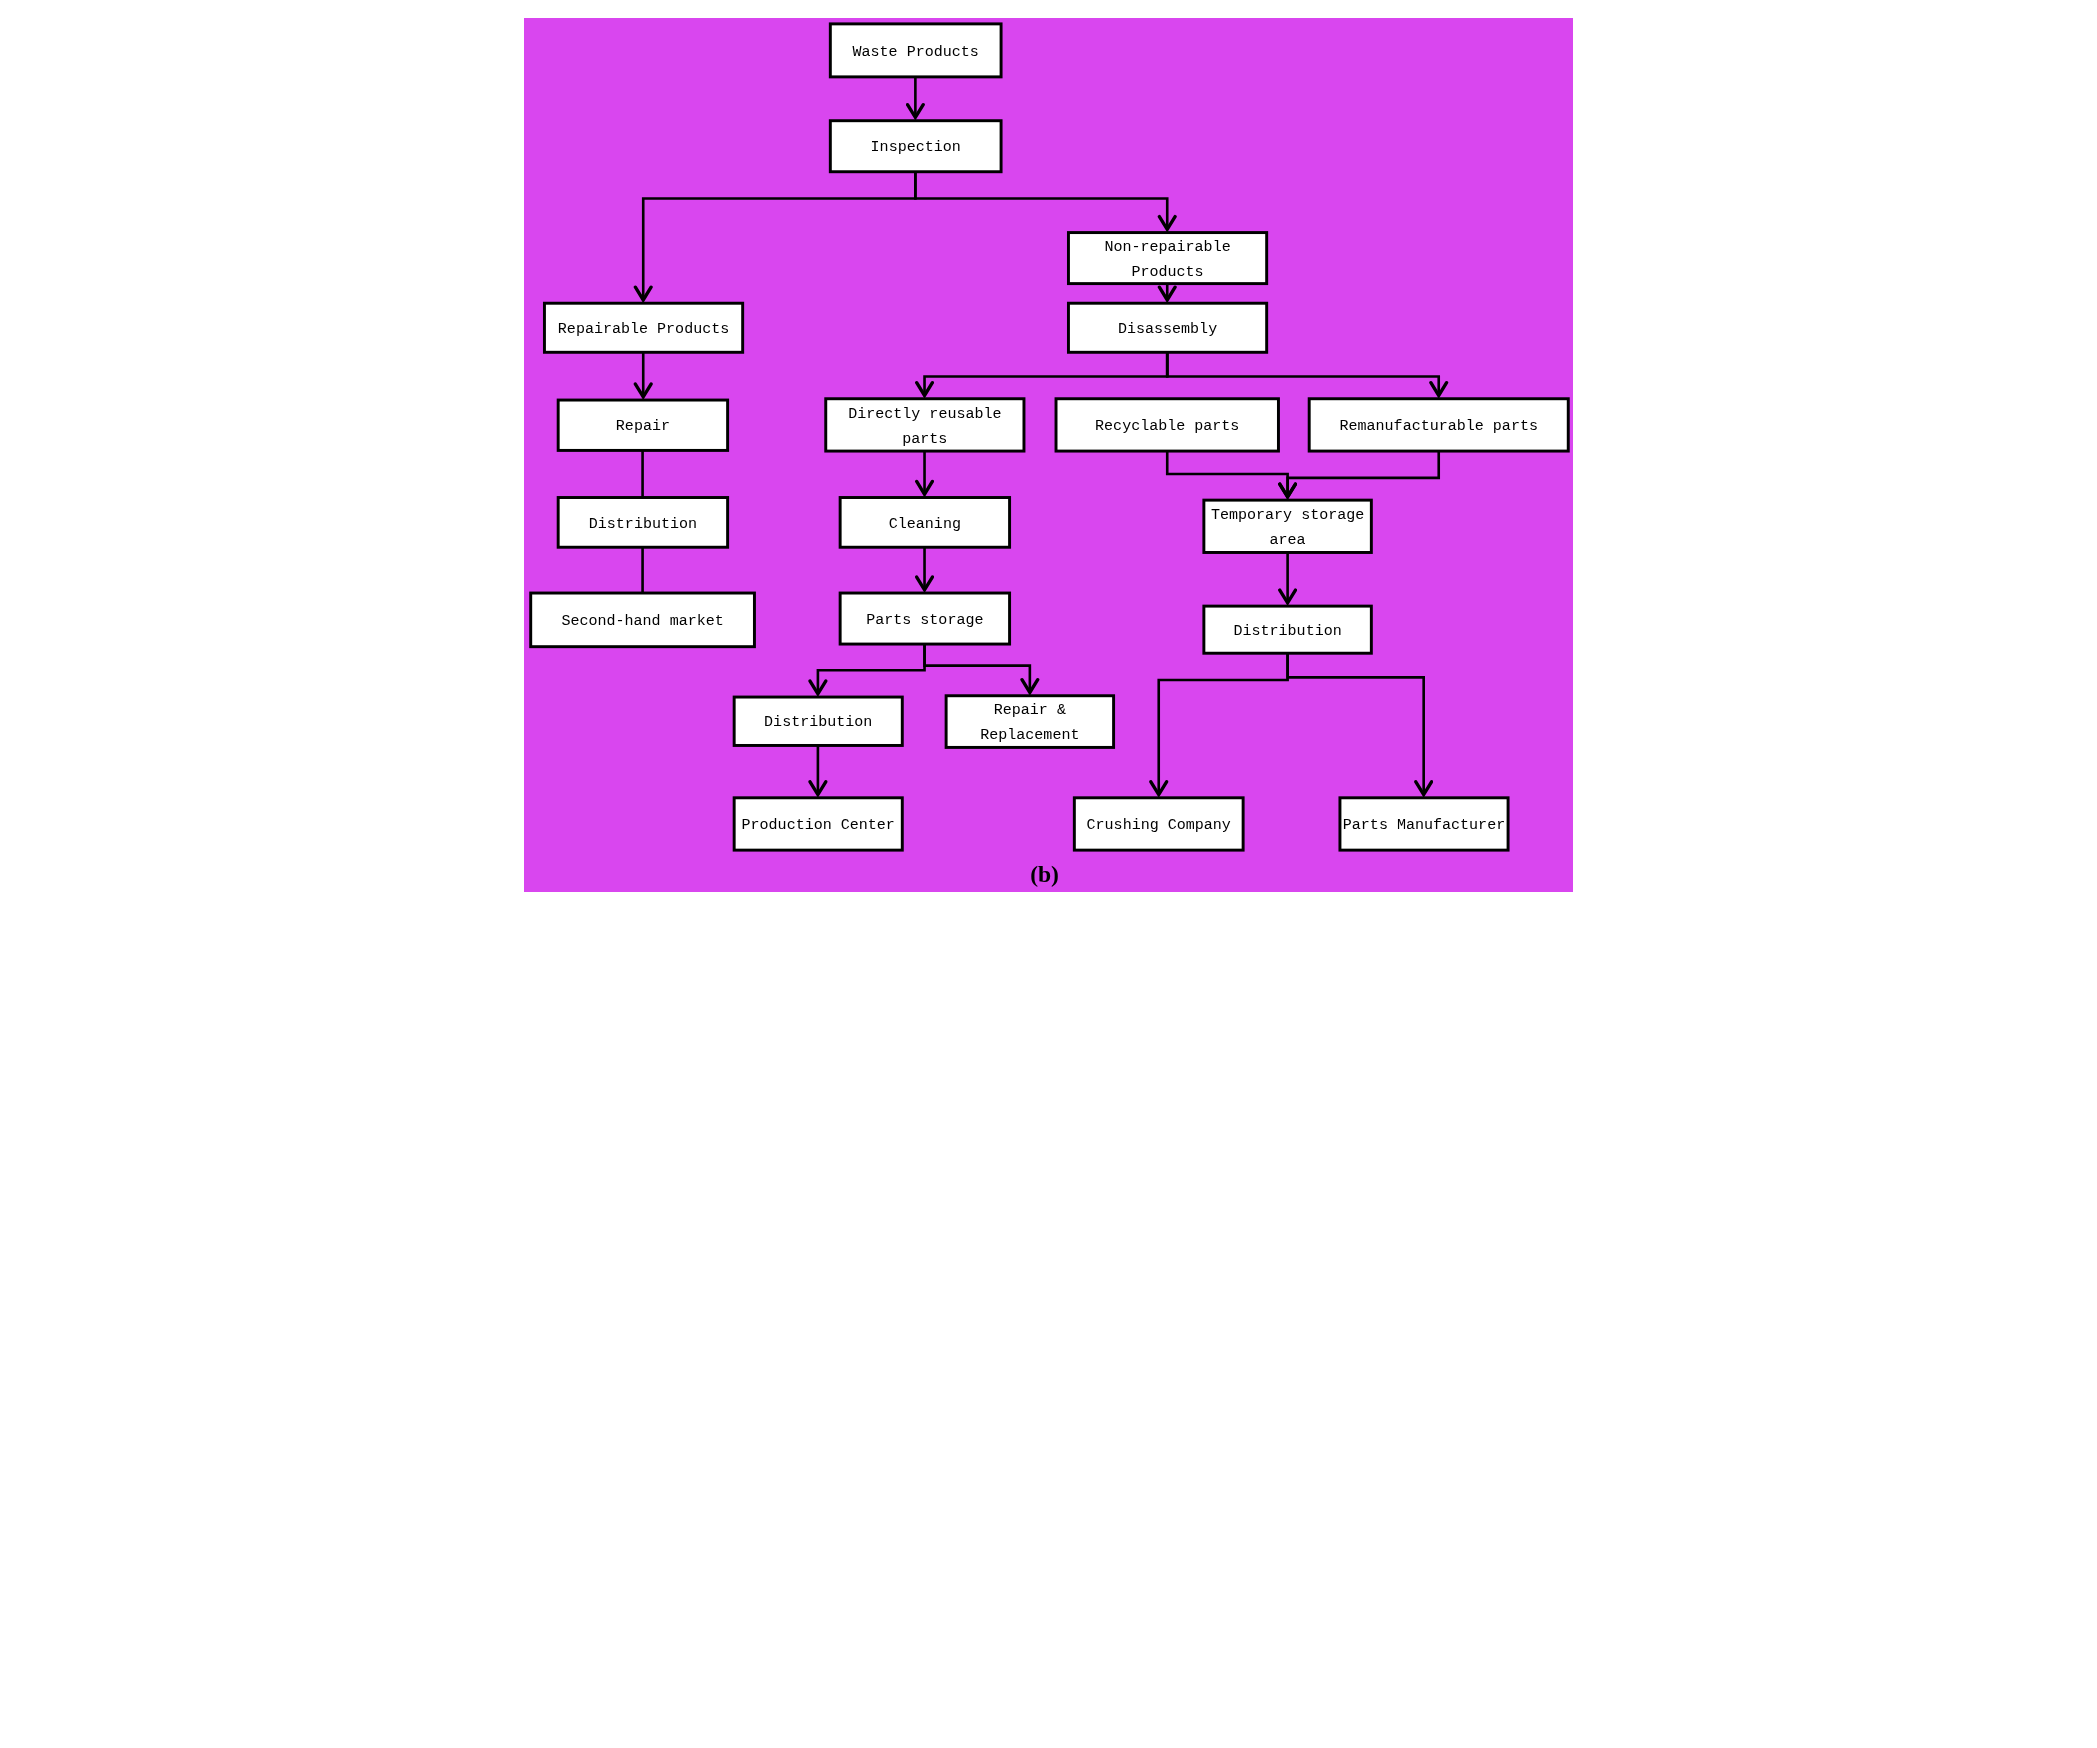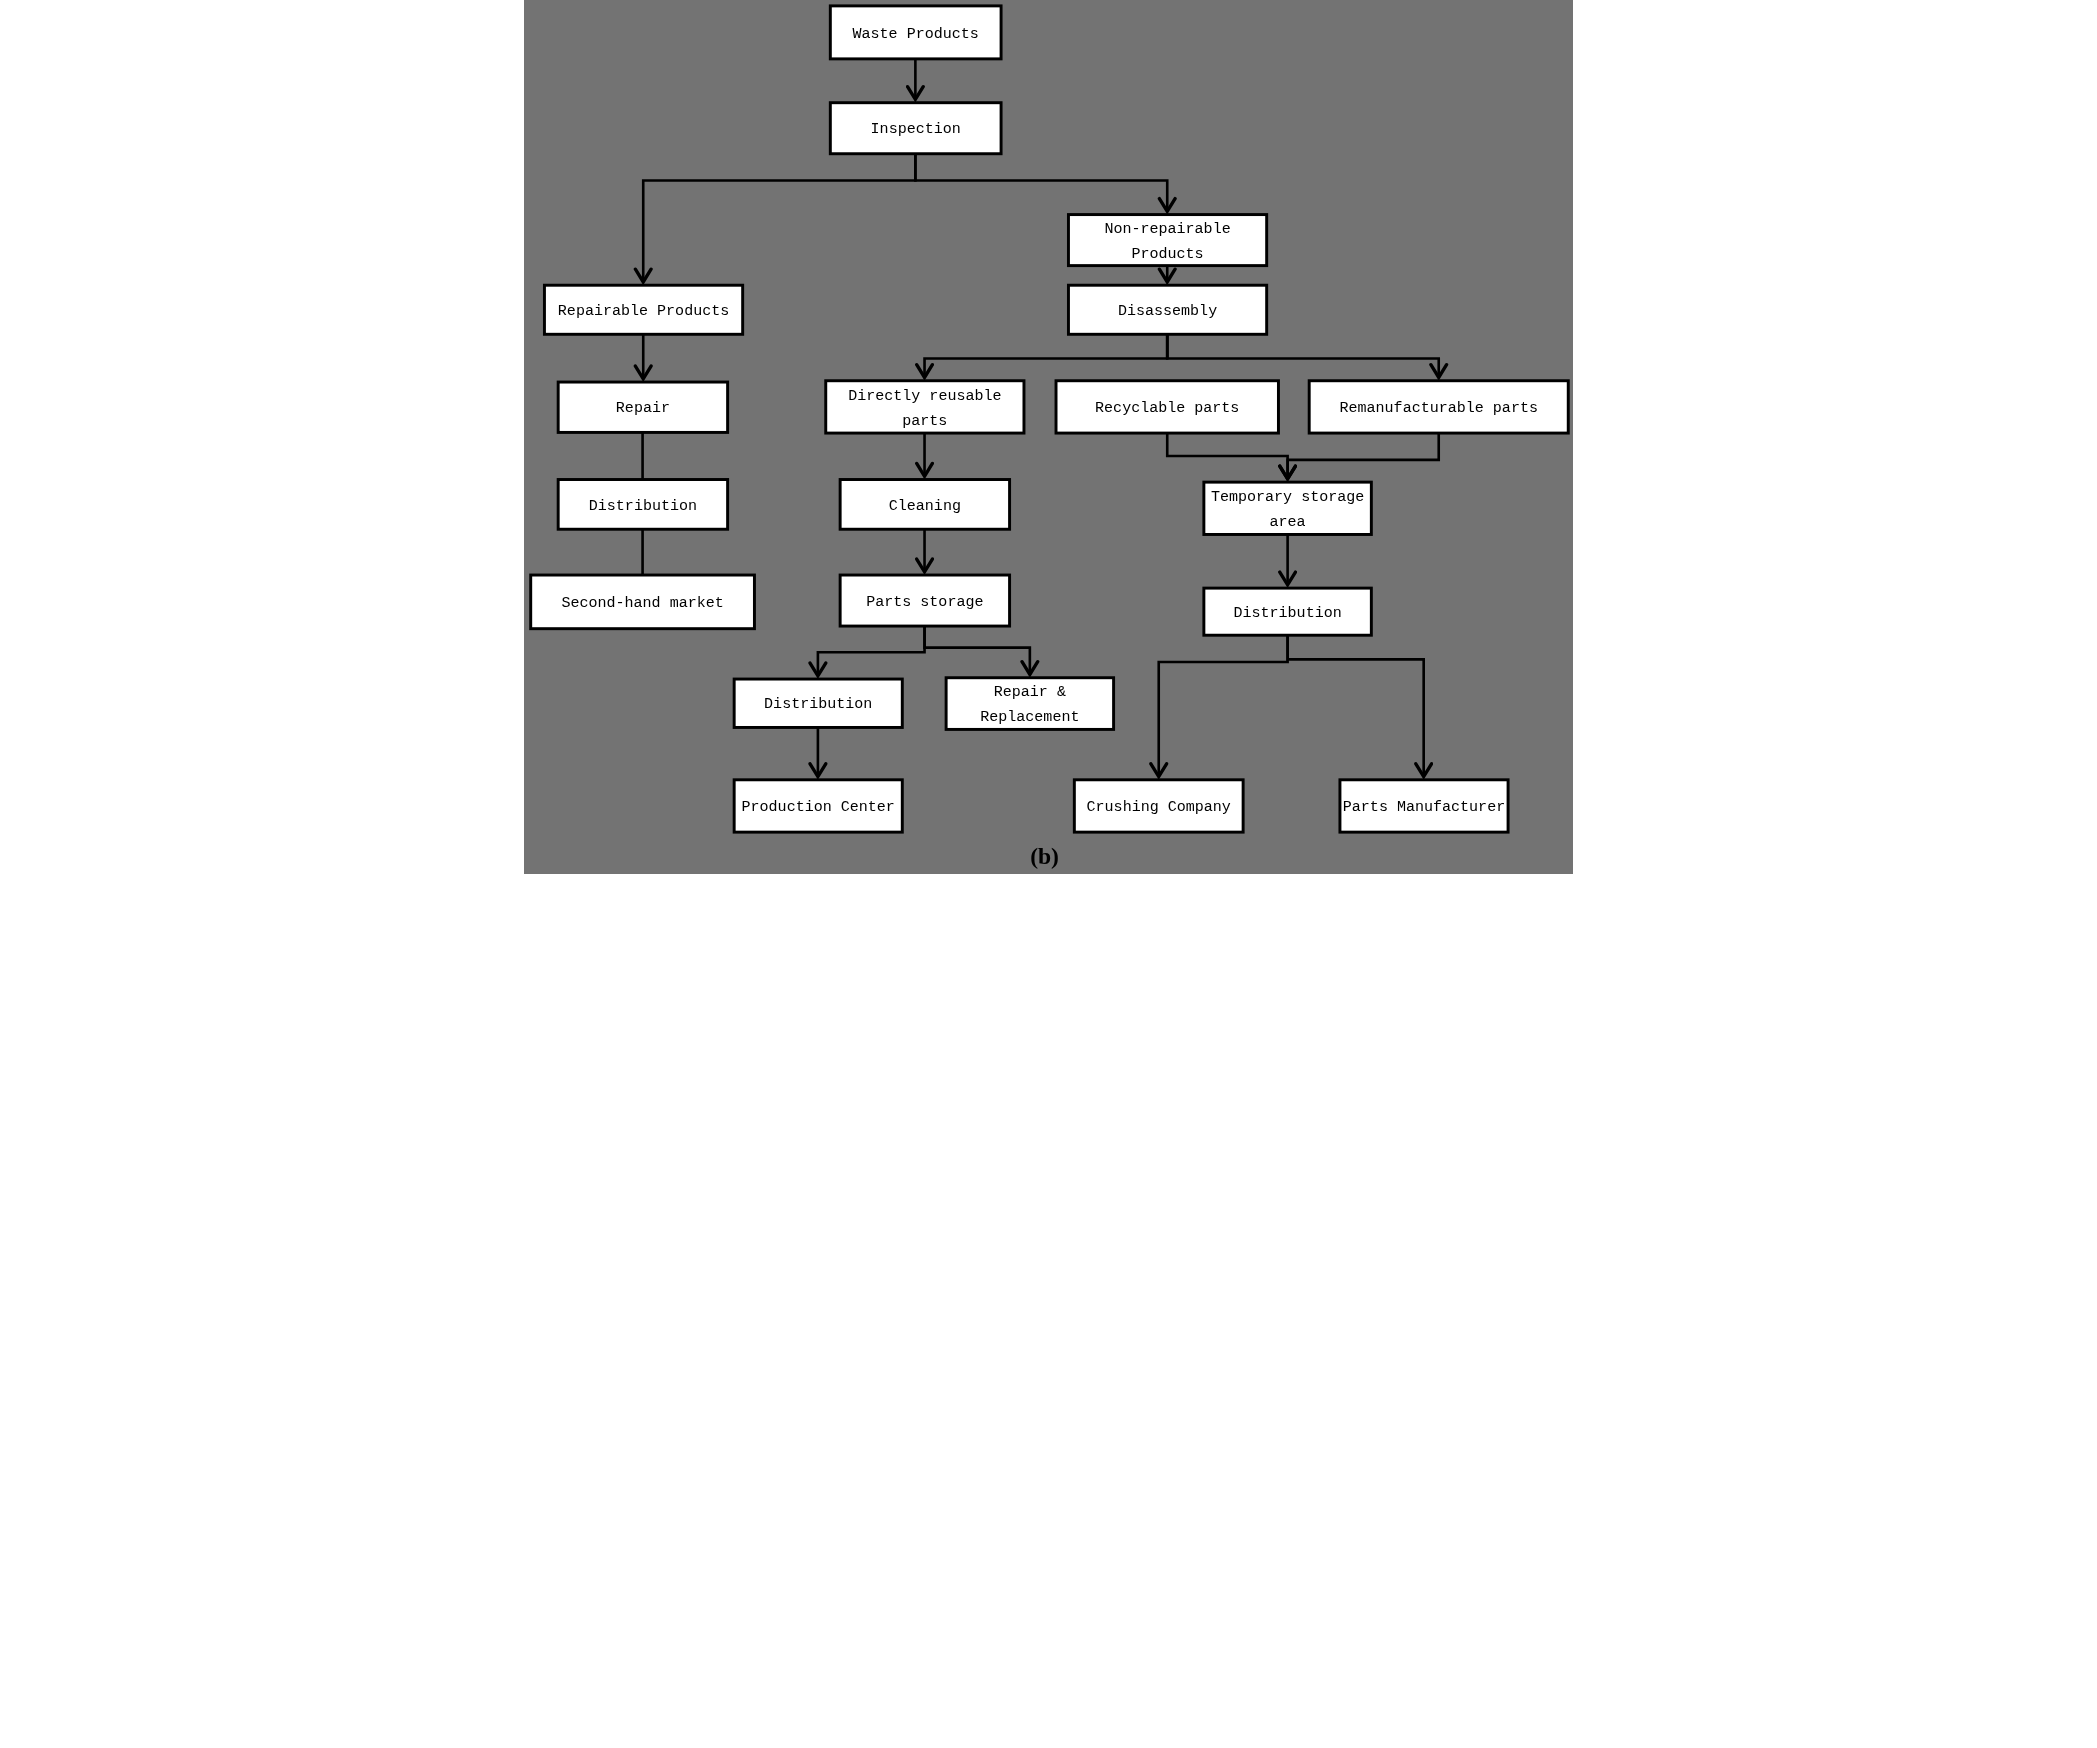--- a/index.html
+++ b/index.html
@@ -5,22 +5,22 @@
   html, body {
     margin: 0;
     padding: 0;
     background: #ffffff;
     font-family: "Liberation Sans", sans-serif;
   }
   .figure-wrap {
     position: relative;
     width: 1049px;
     height: 874px;
-    margin: 0 auto;
-    background: #737373;
+    margin: 18px auto;
+    background: #d946ef;
     overflow: hidden;
   }
   .figure-wrap svg {
     position: absolute;
     inset: 0;
     display: block;
   }
   svg text {
     font-family: "Liberation Mono", "DejaVu Sans Mono", monospace;
     font-size: 23px;

